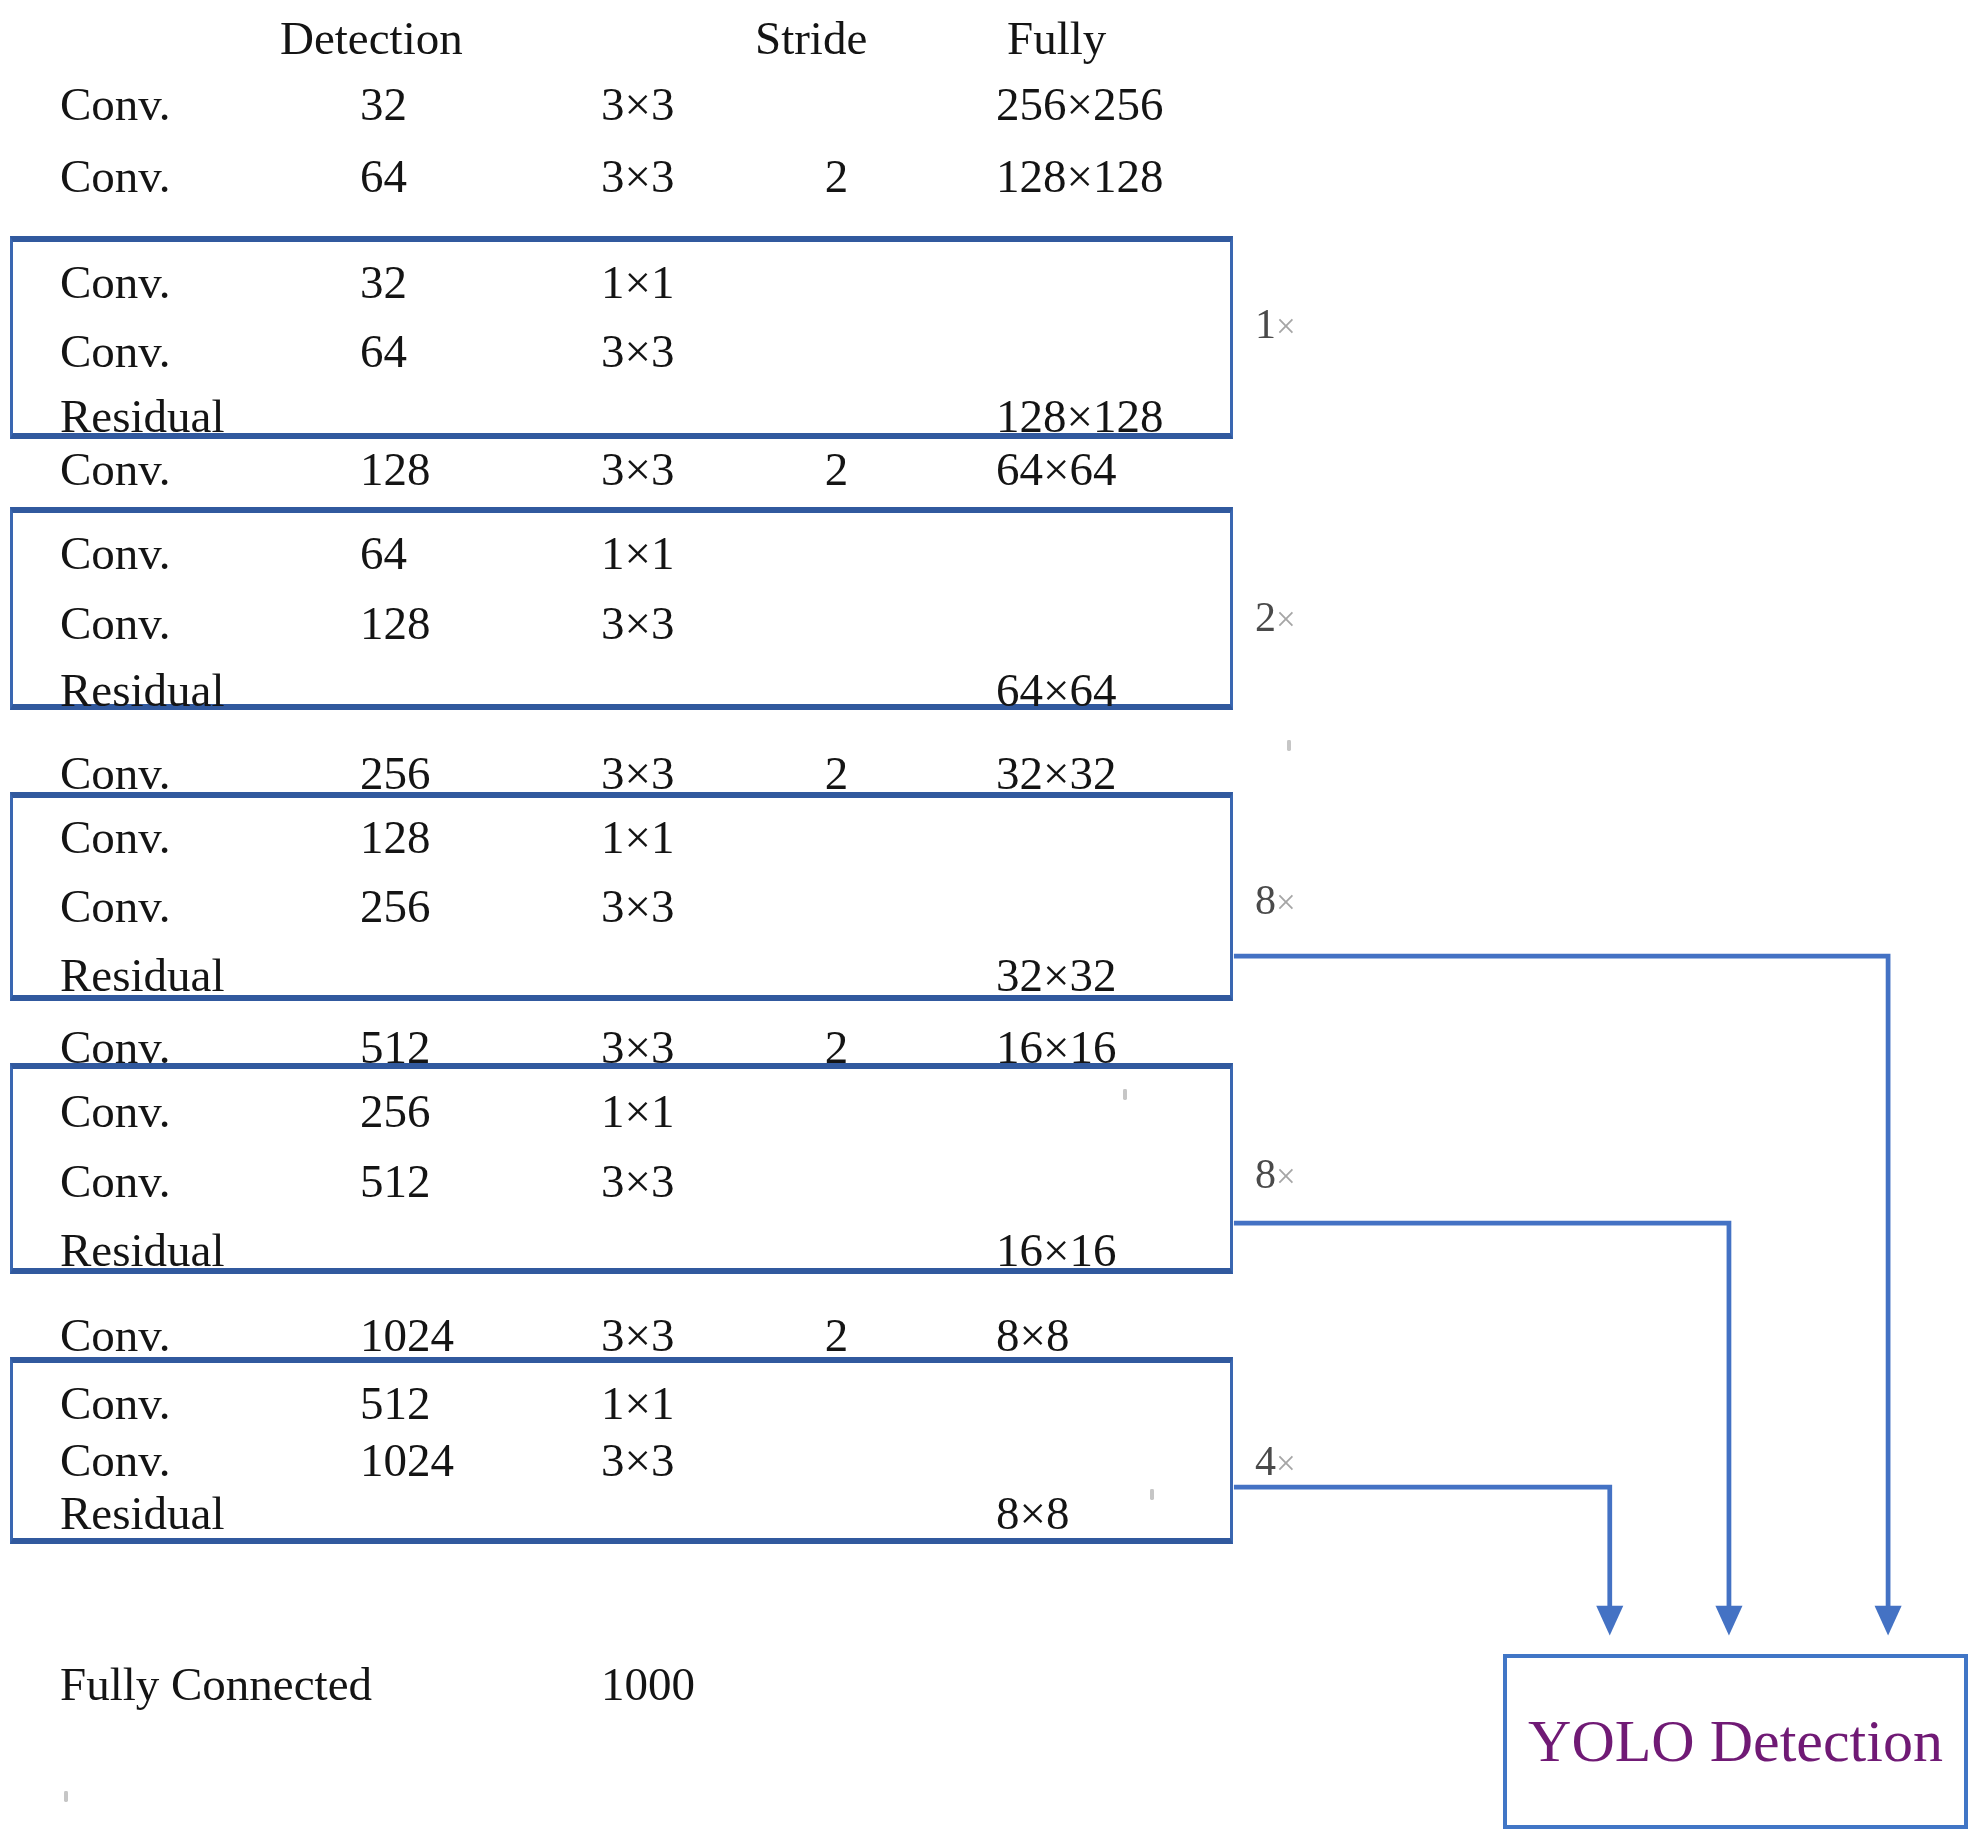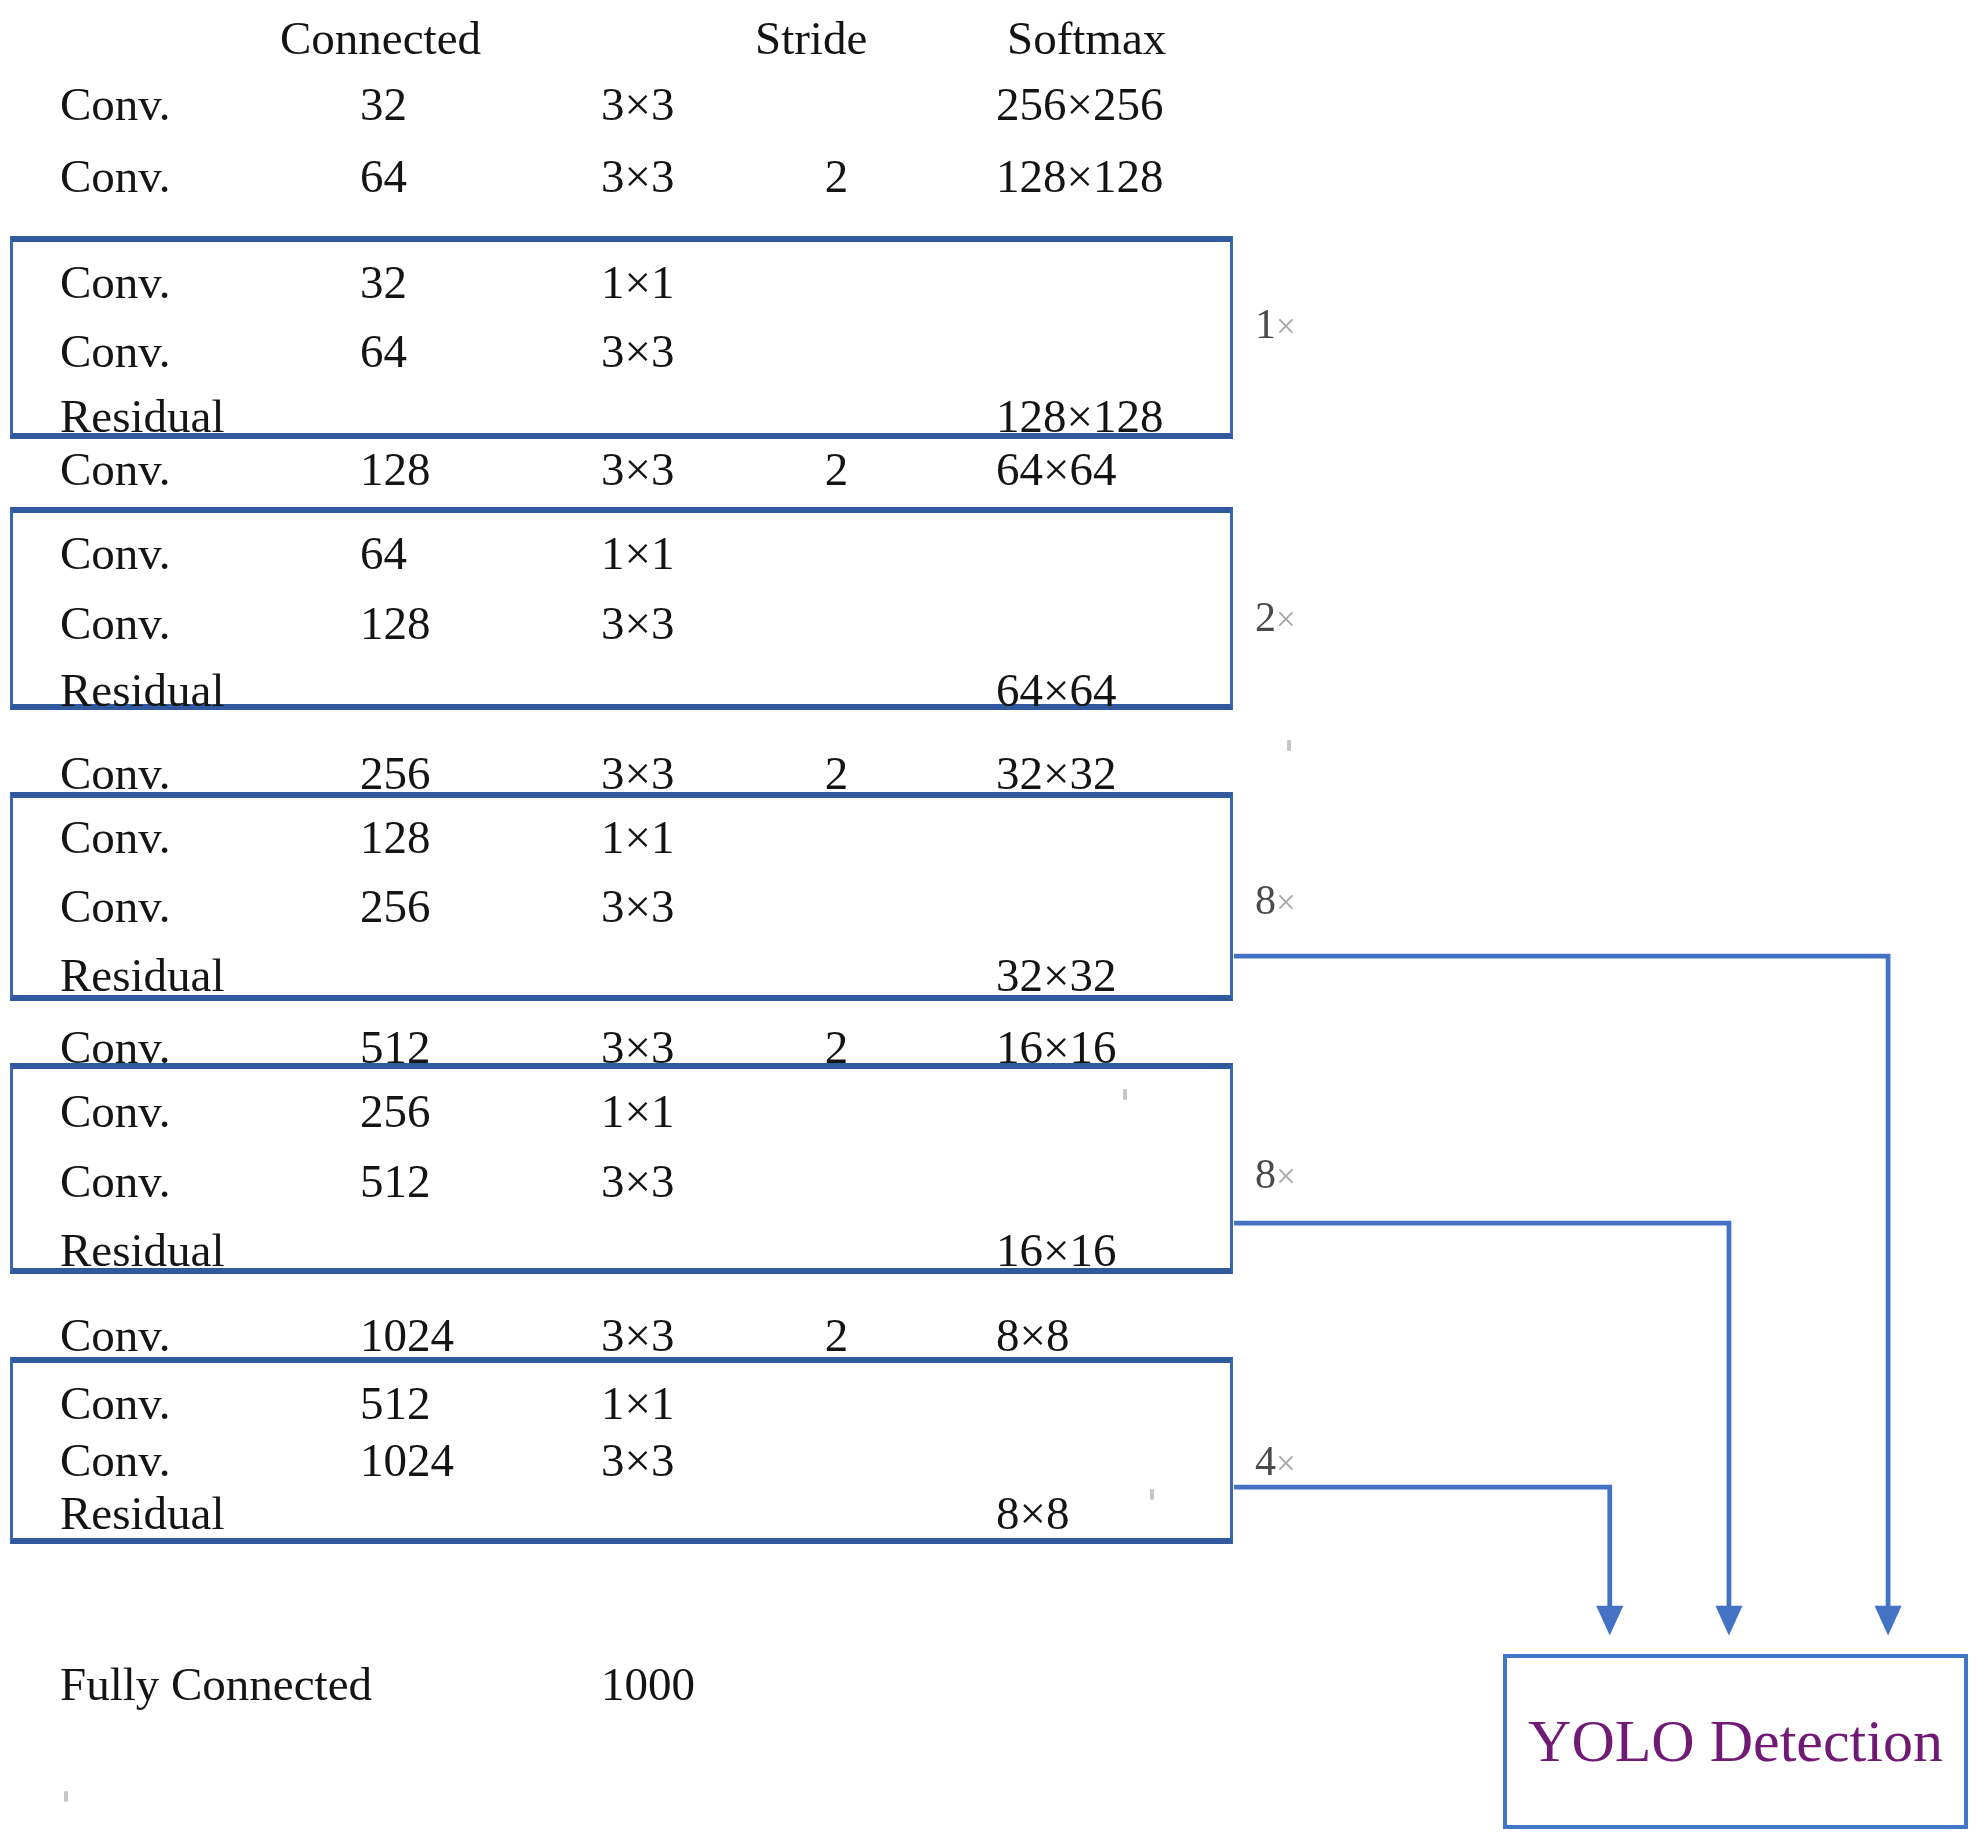--- a/index.html
+++ b/index.html
@@ -41,23 +41,23 @@
     display:flex;align-items:center;justify-content:center;
   }
   #yolo-box span{font-size:60px;color:#701a75;white-space:nowrap;}
   .stray{position:absolute;width:4.1px;height:10.8px;background:#C6C6C6;border-radius:1.4px;}
 </style>
 </head>
 <body>
 
 <div id="canvas">
 
-  <div class="hdr hdr-dim">Connected</div>
+  <div class="hdr hdr-dim">Detection</div>
   <div class="hdr hdr-str">Stride</div>
-  <div class="hdr hdr-out">Softmax</div>
+  <div class="hdr hdr-out">Fully</div>
 
   <div class="rblock" style="top:236px;height:203px;"></div>
   <div class="rblock" style="top:507px;height:203px;"></div>
   <div class="rblock" style="top:792px;height:209px;"></div>
   <div class="rblock" style="top:1063px;height:211px;"></div>
   <div class="rblock" style="top:1357px;height:187px;"></div>
 
   <div class="row" style="top:81px;">
     <span class="cell cName">Conv.</span>
     <span class="cell cDim">32</span>

